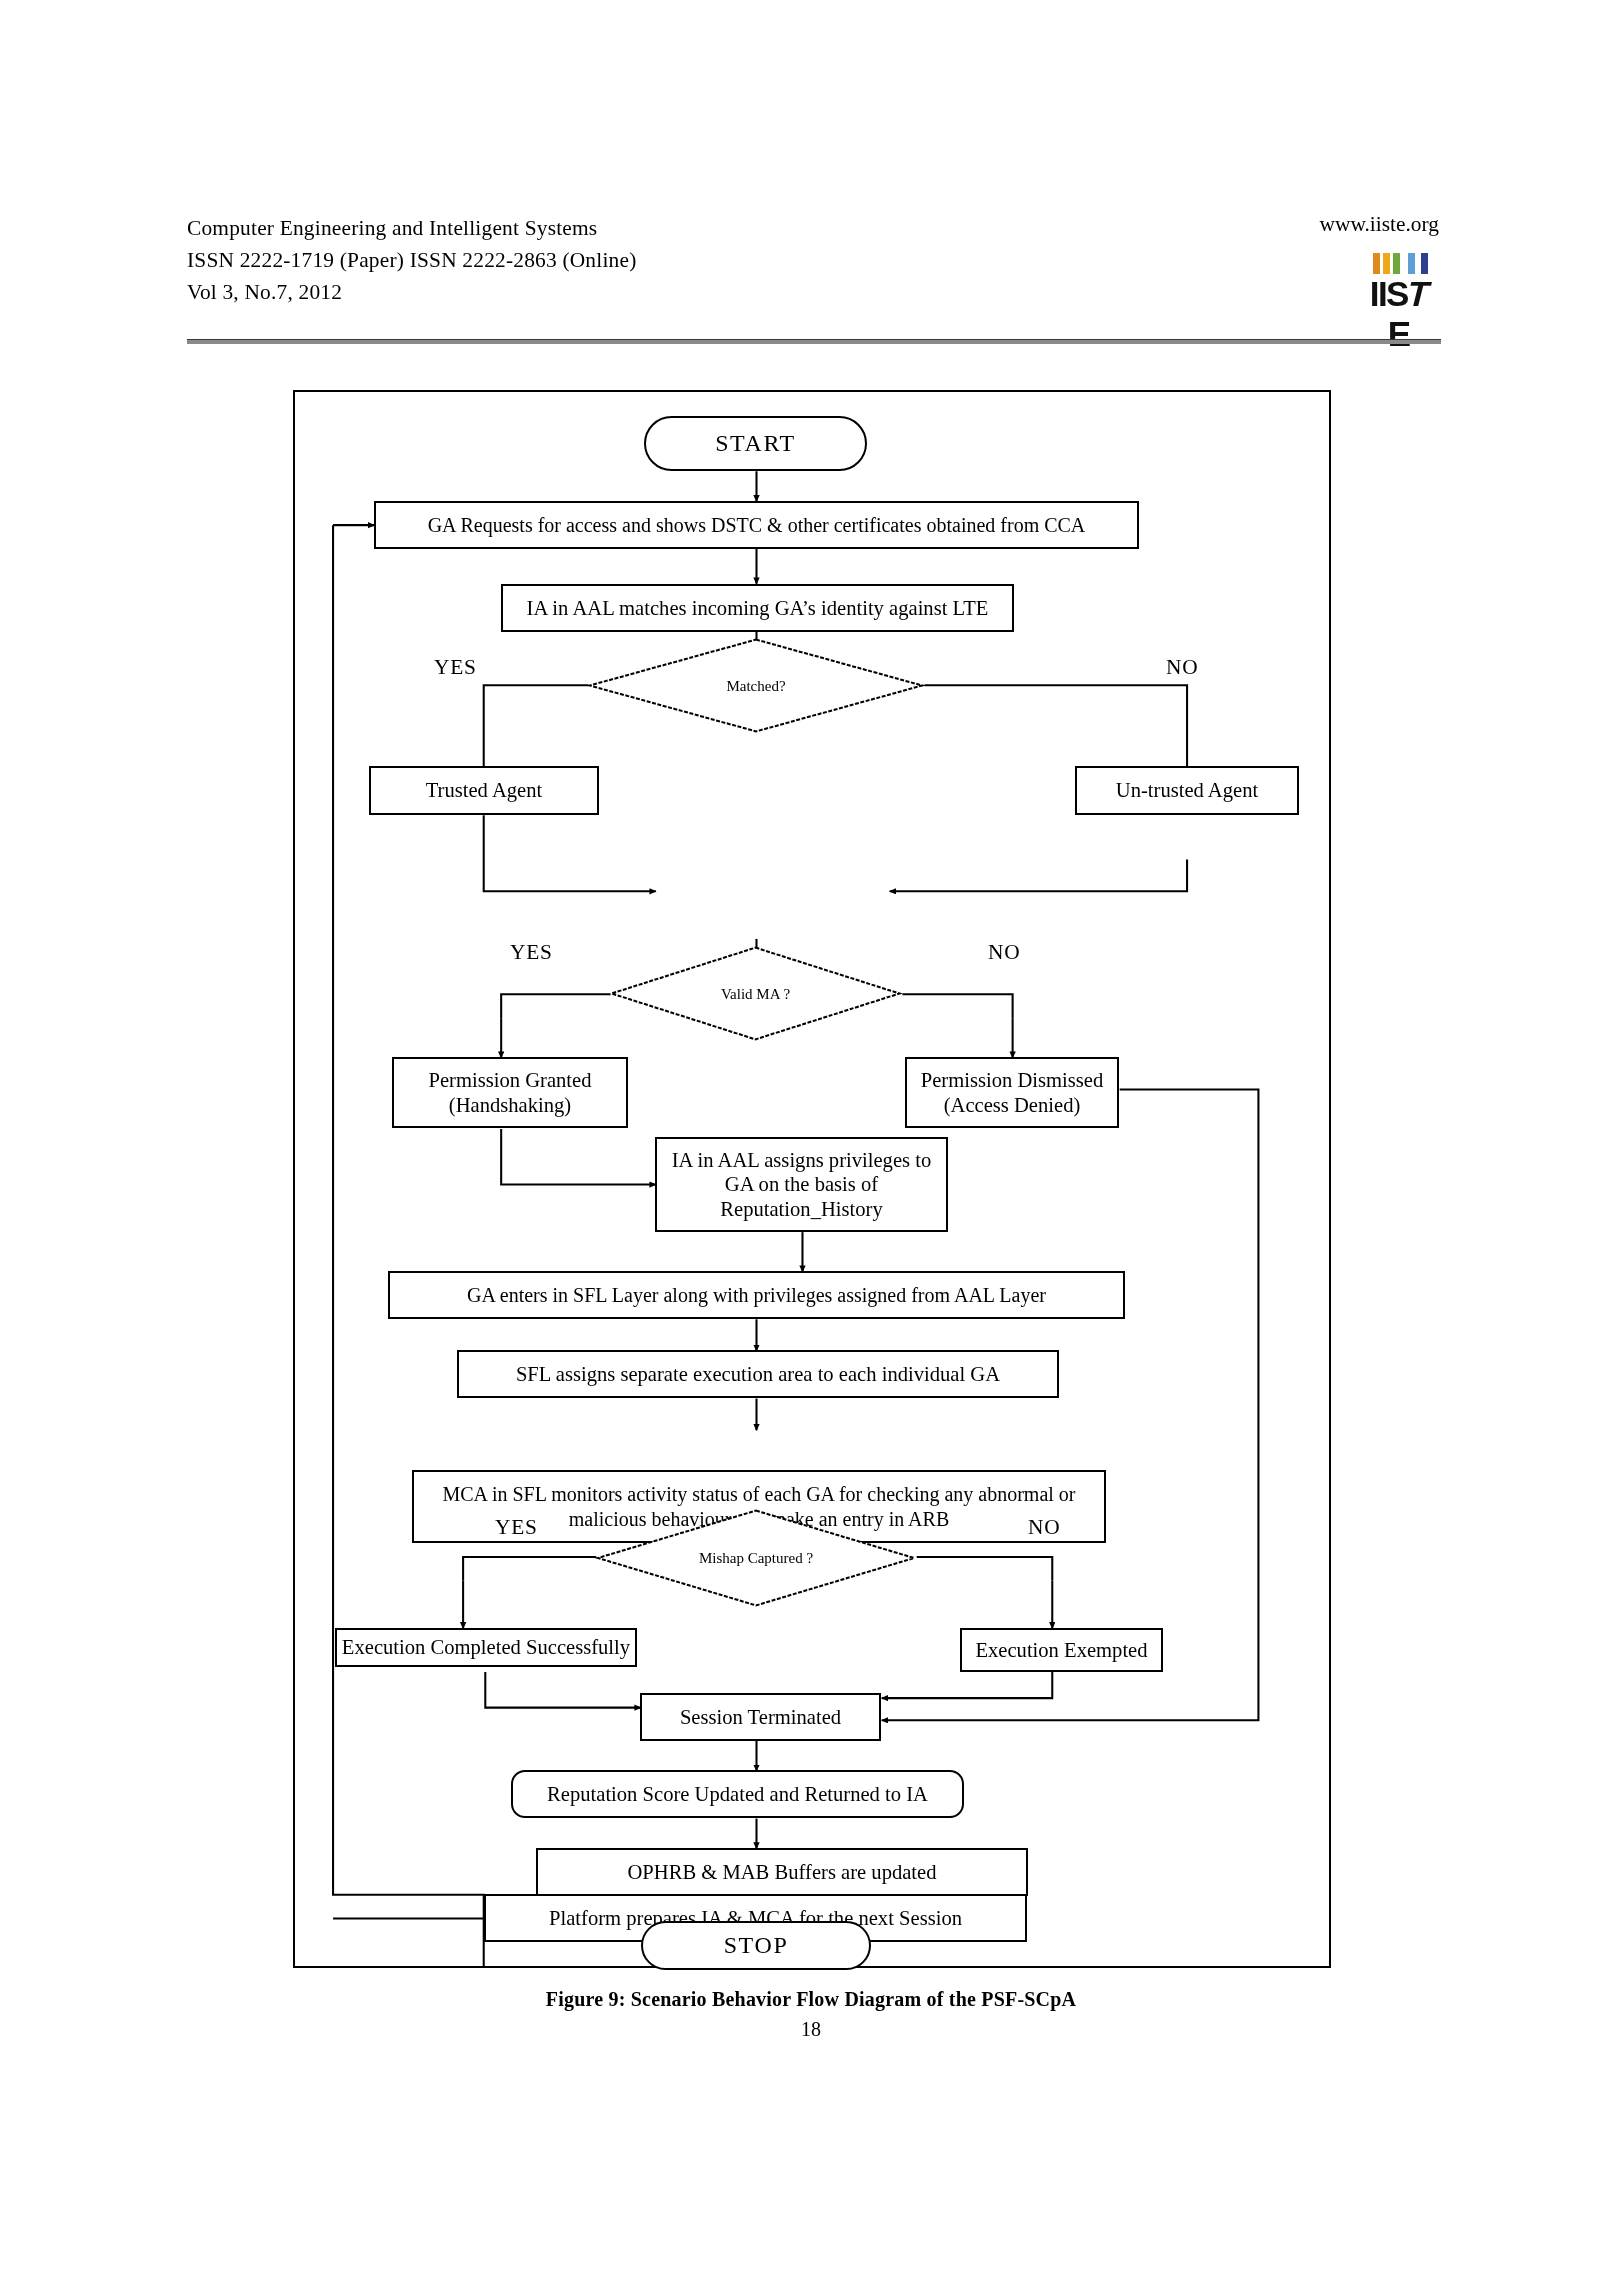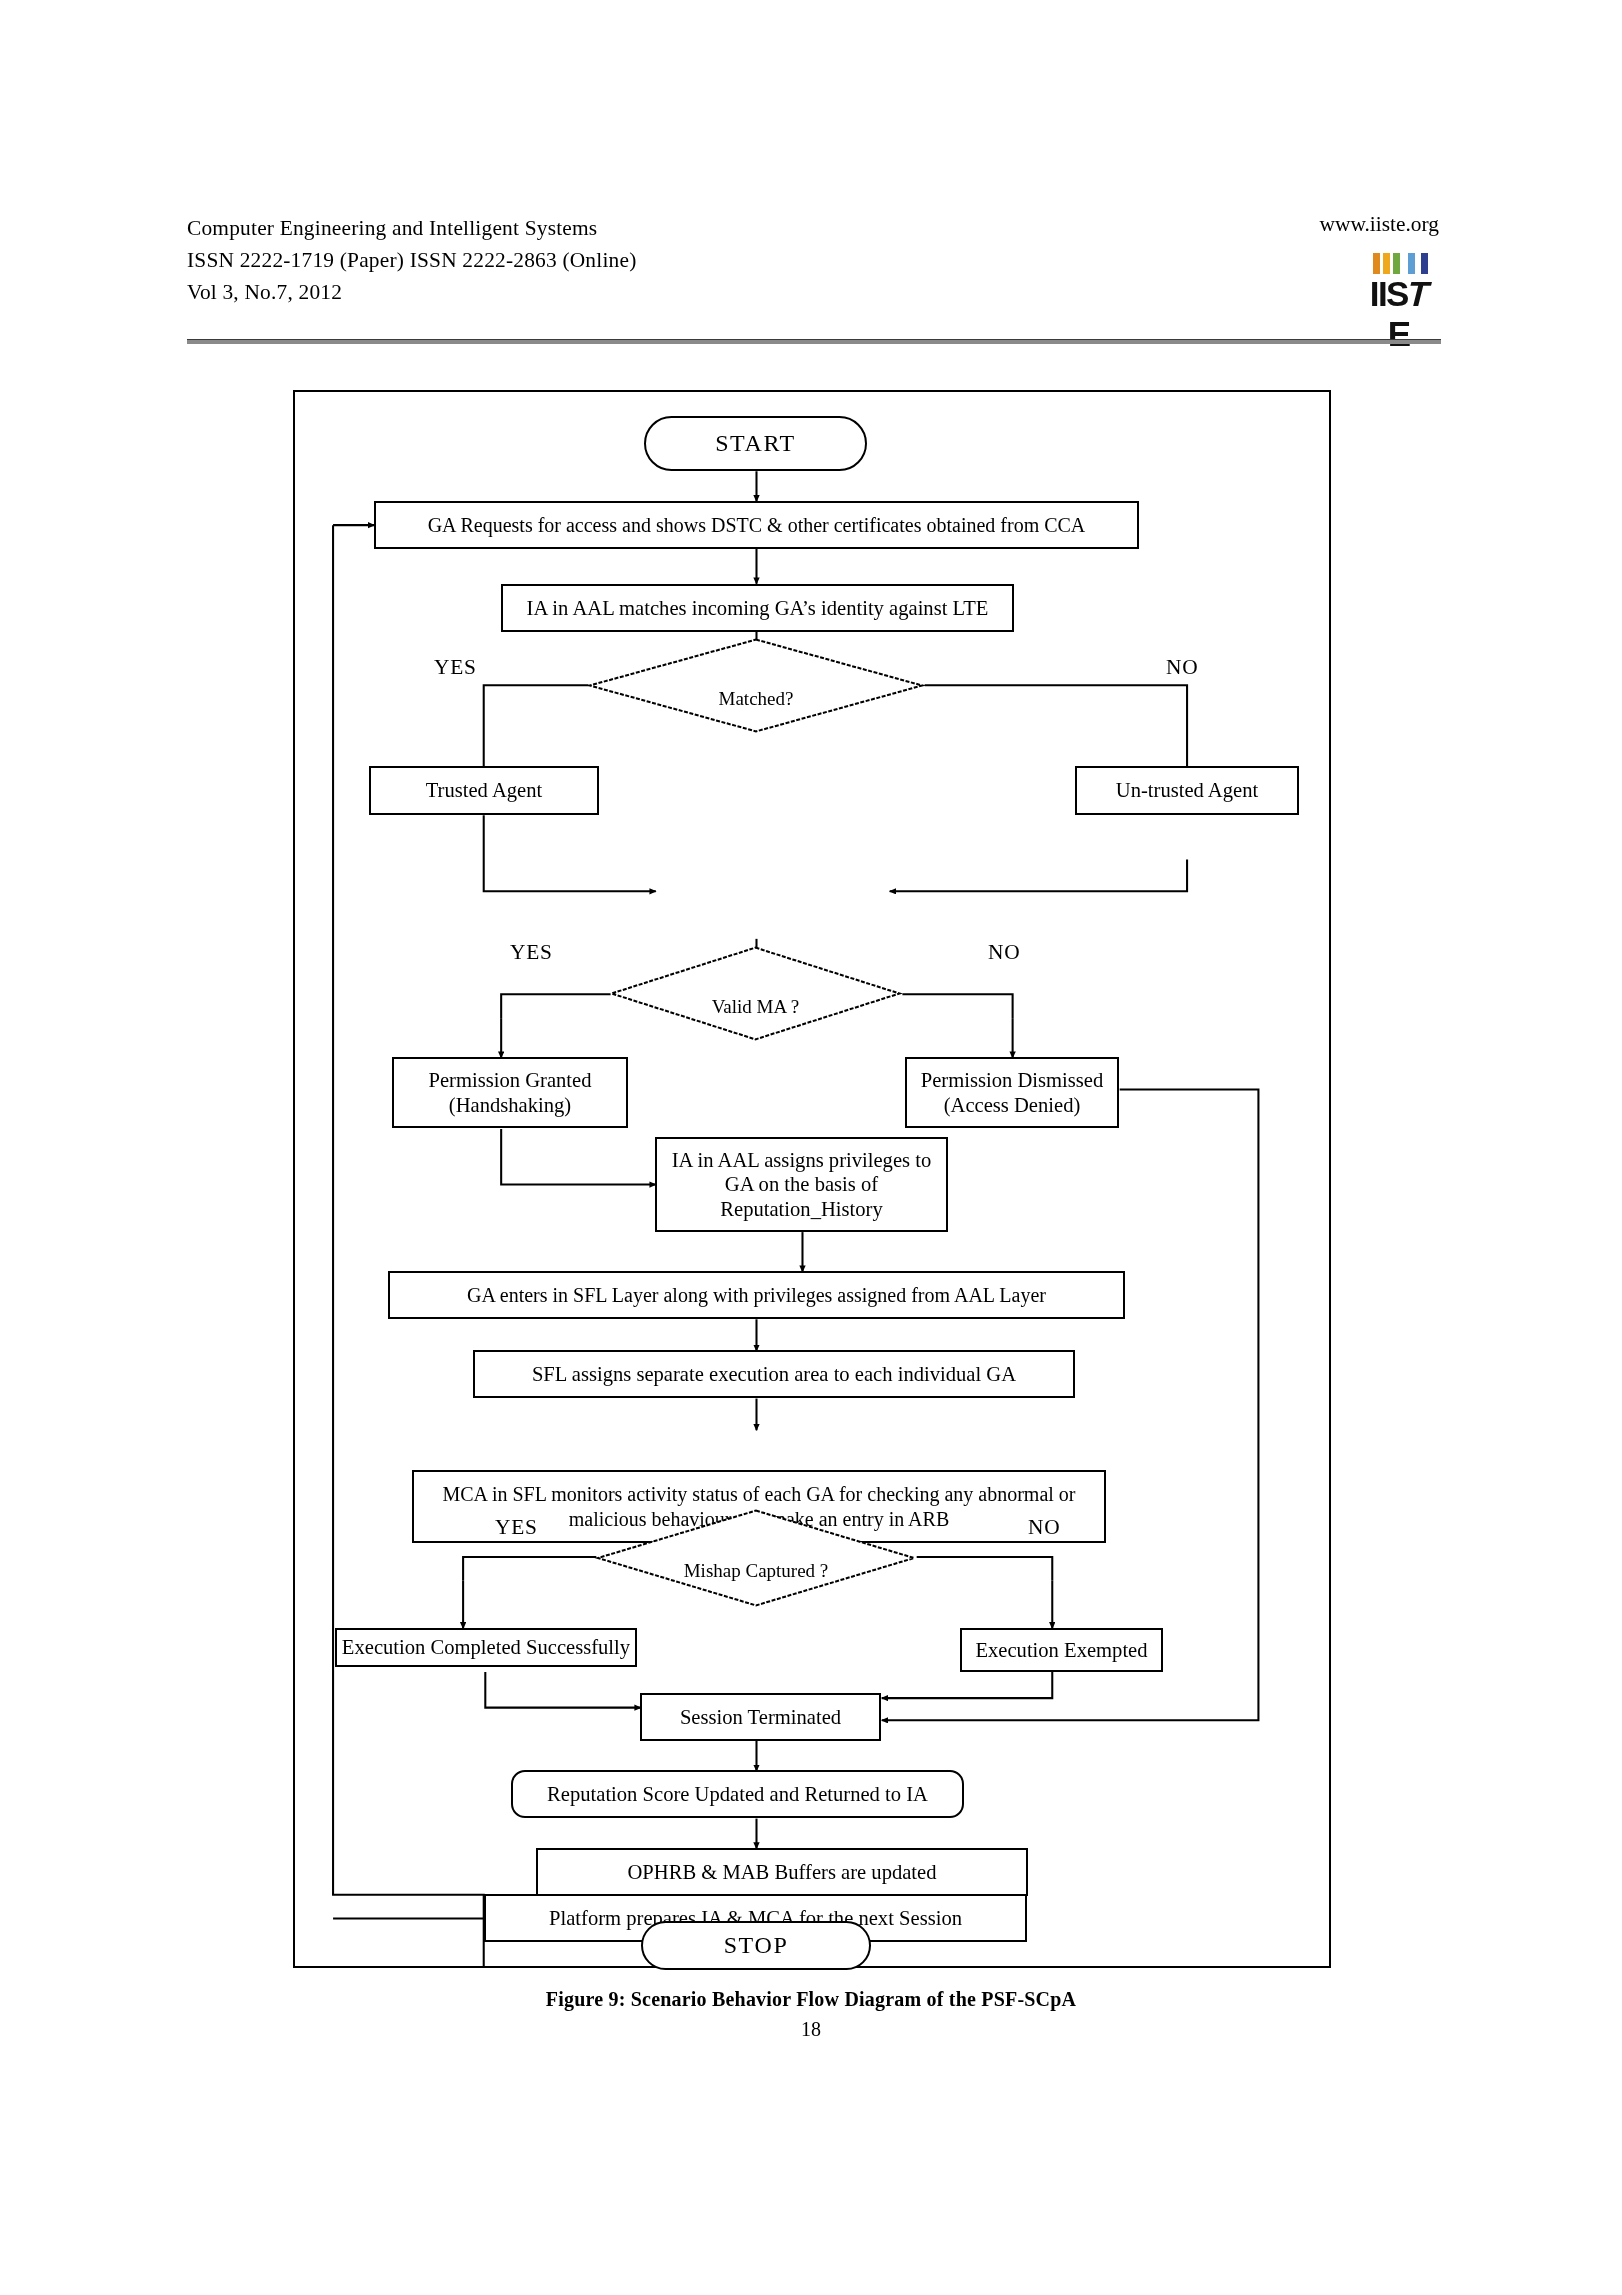--- a/index.html
+++ b/index.html
@@ -139,28 +139,28 @@
   }
   .diamond-wrap svg {
     position: absolute;
     left: 0;
     top: 0;
     overflow: visible;
   }
   .diamond-label {
     position: absolute;
     left: 0;
-    top: 13px;
+    top: 0;
     width: 100%;
     height: 100%;
     display: flex;
     align-items: center;
     justify-content: center;
     text-align: center;
-    font-size: 19px;
+    font-size: 15px;
     line-height: 24px;
     pointer-events: none;
   }
   .branch-label {
     position: absolute;
     font-size: 21.4px;
     letter-spacing: 0.8px;
     z-index: 4;
     background: transparent;
   }
@@ -339,21 +339,21 @@
     <div class="branch-label" style="left:693px; top:548px;">NO</div>
 
     <div class="node box" style="left:97px; top:665px; width:236px; height:71px; padding:0 4.8px;">Permission Granted (Handshaking)</div>
 
     <div class="node box" style="left:610px; top:665px; width:214px; height:71px; padding:0 4.8px;">Permission Dismissed (Access Denied)</div>
 
     <div class="node box" style="left:360px; top:745px; width:293px; height:95px; padding:0 8px;">IA in AAL assigns privileges to GA on the basis of Reputation_History</div>
 
     <div class="node box" style="left:93px; top:879px; width:737px; height:48px; font-size:20px;">GA enters in SFL Layer along with privileges assigned from AAL Layer</div>
 
-    <div class="node box" style="left:162px; top:958px; width:602px; height:48px;margin-left:16px;">SFL  assigns separate execution area to each individual GA</div>
+    <div class="node box" style="left:162px; top:958px; width:602px; height:48px;">SFL  assigns separate execution area to each individual GA</div>
 
     <div class="node box" style="left:117px; top:1038px; width:694px; height:73px; padding:0 6px; font-size:20px;margin-top:40px;">MCA in SFL monitors activity status of each GA for checking any abnormal or malicious behaviour and make an entry in ARB</div>
 
     <div class="diamond-wrap" style="left:301px; top:1117px; width:320px; height:98px;">
       <svg width="320" height="98" viewBox="0 0 404 124">
         <polygon points="202,2 402,62 202,122 2,62" fill="#fff" stroke="#000" stroke-width="2.6" stroke-dasharray="5,2"></polygon>
       </svg>
       <div class="diamond-label">Mishap Captured ?</div>
     </div>
     <div class="branch-label" style="left:200px; top:1123px;">YES</div>

